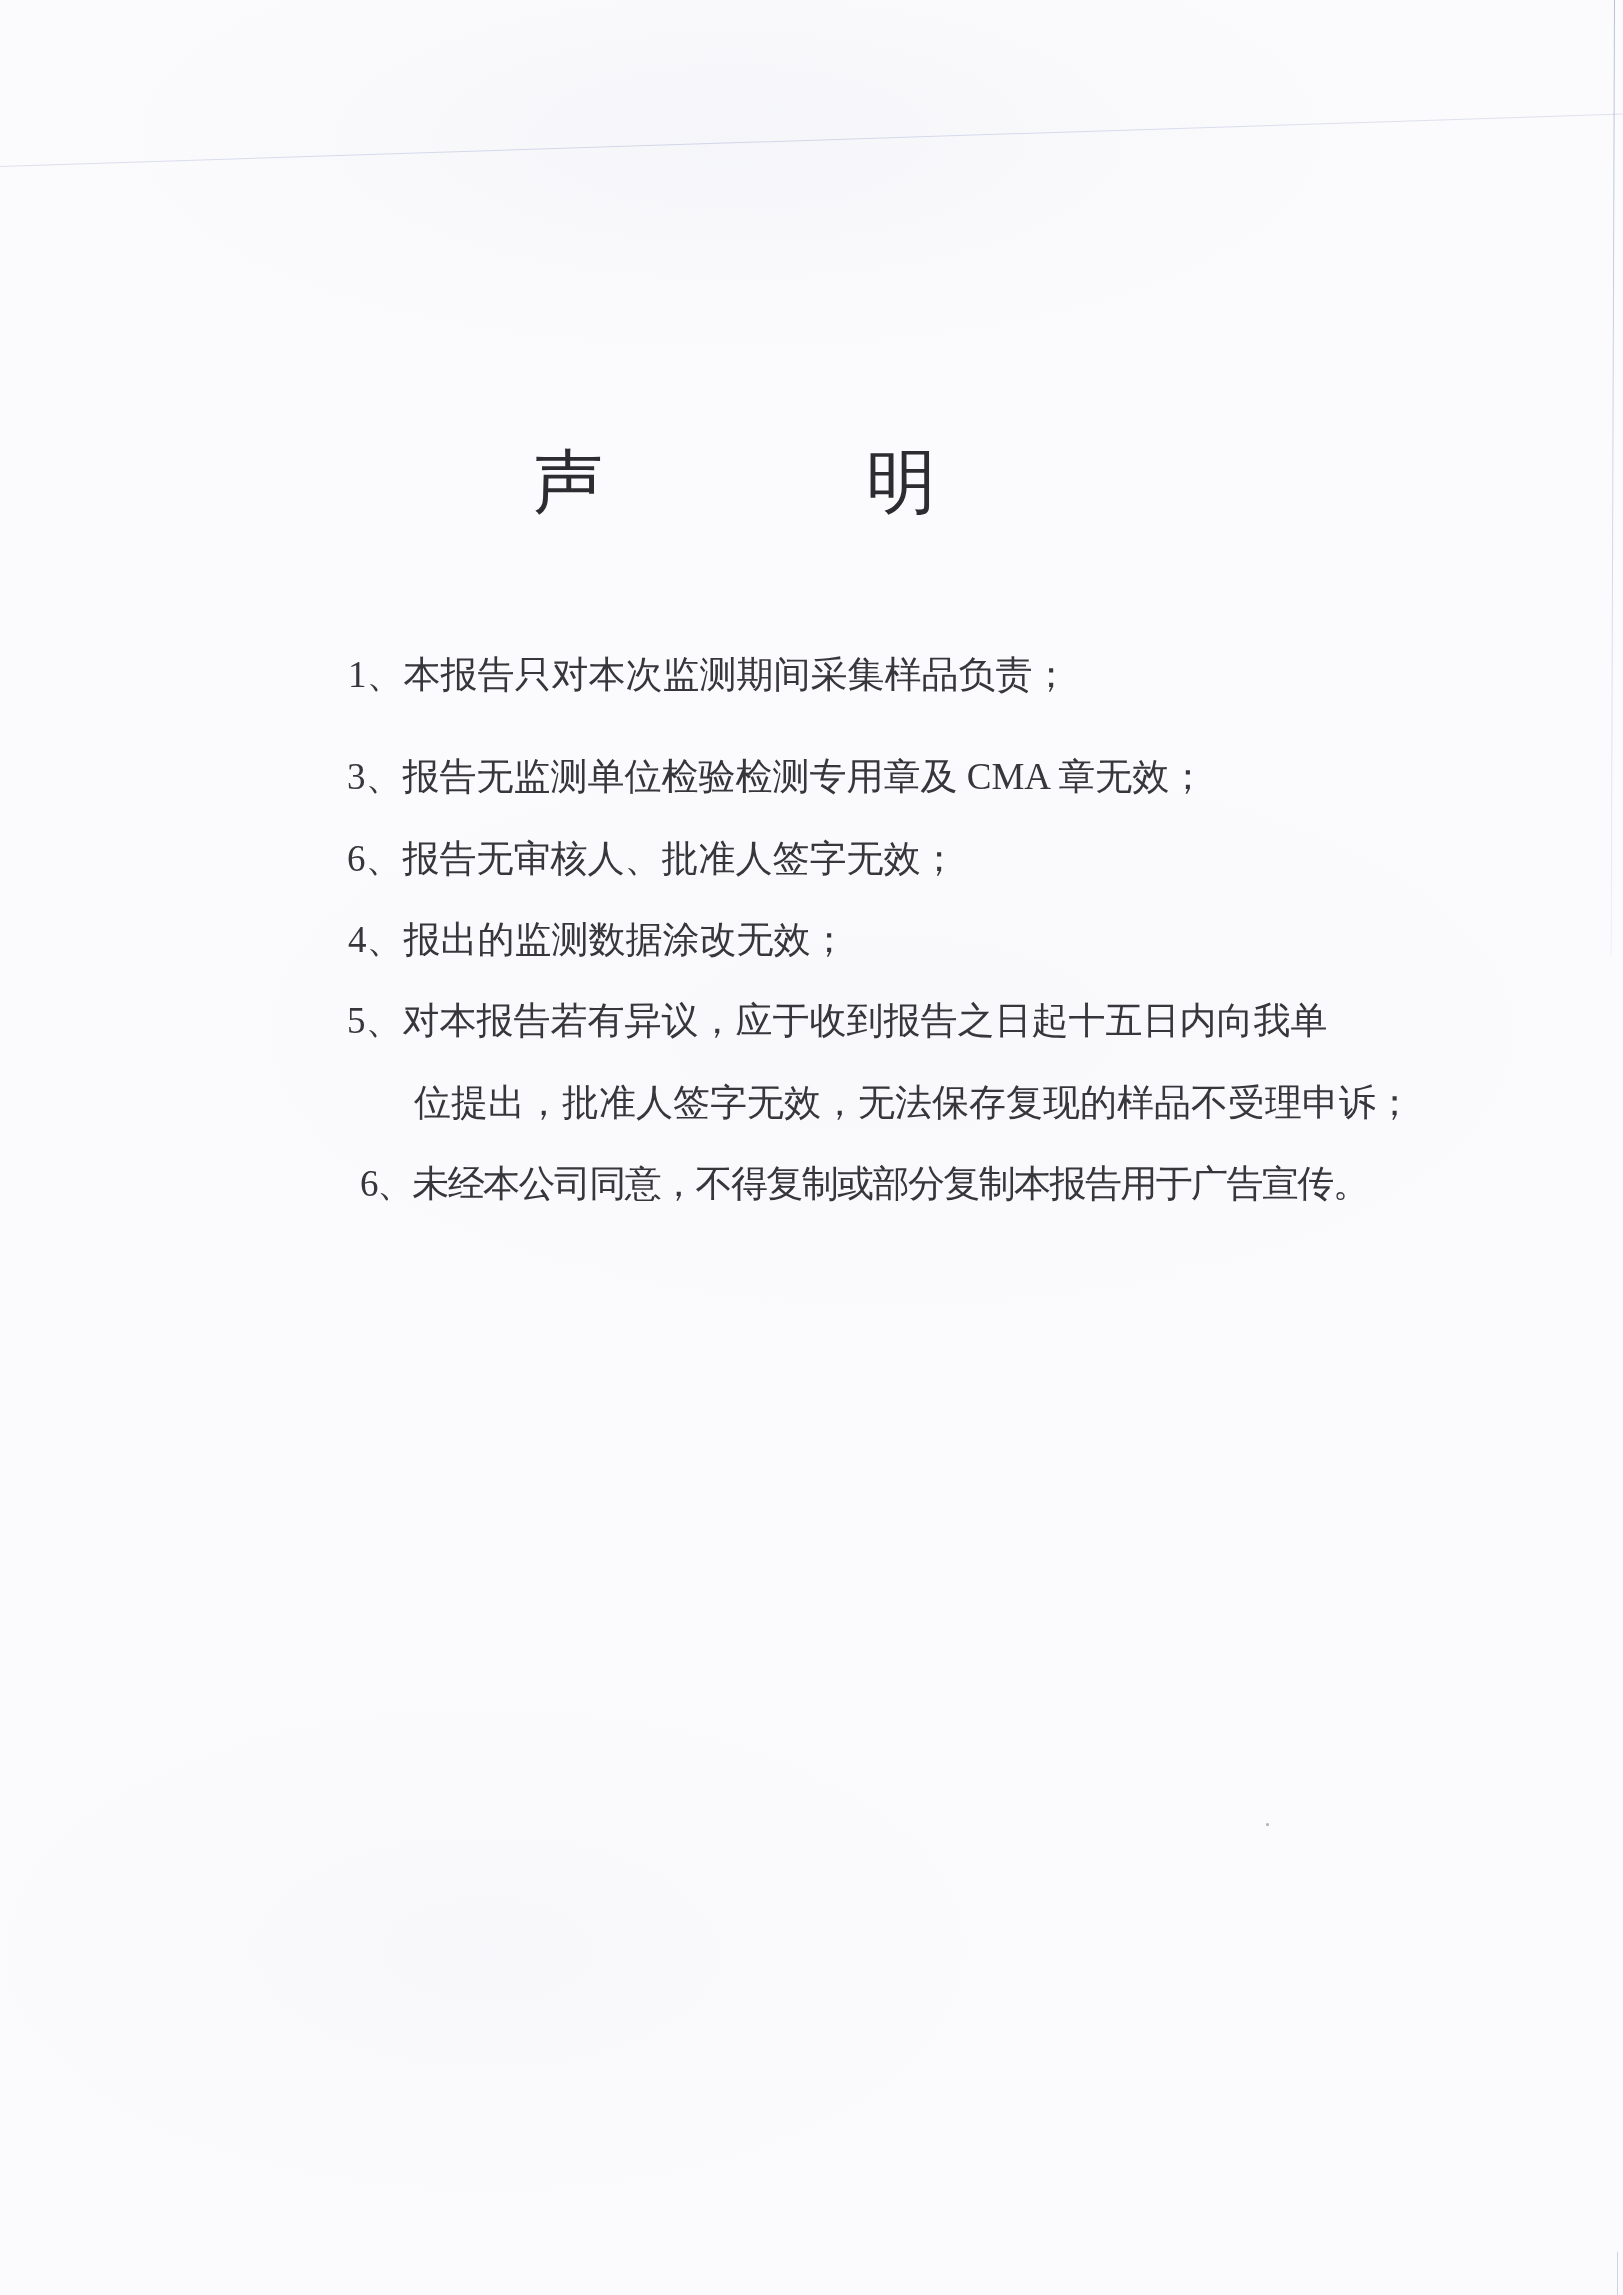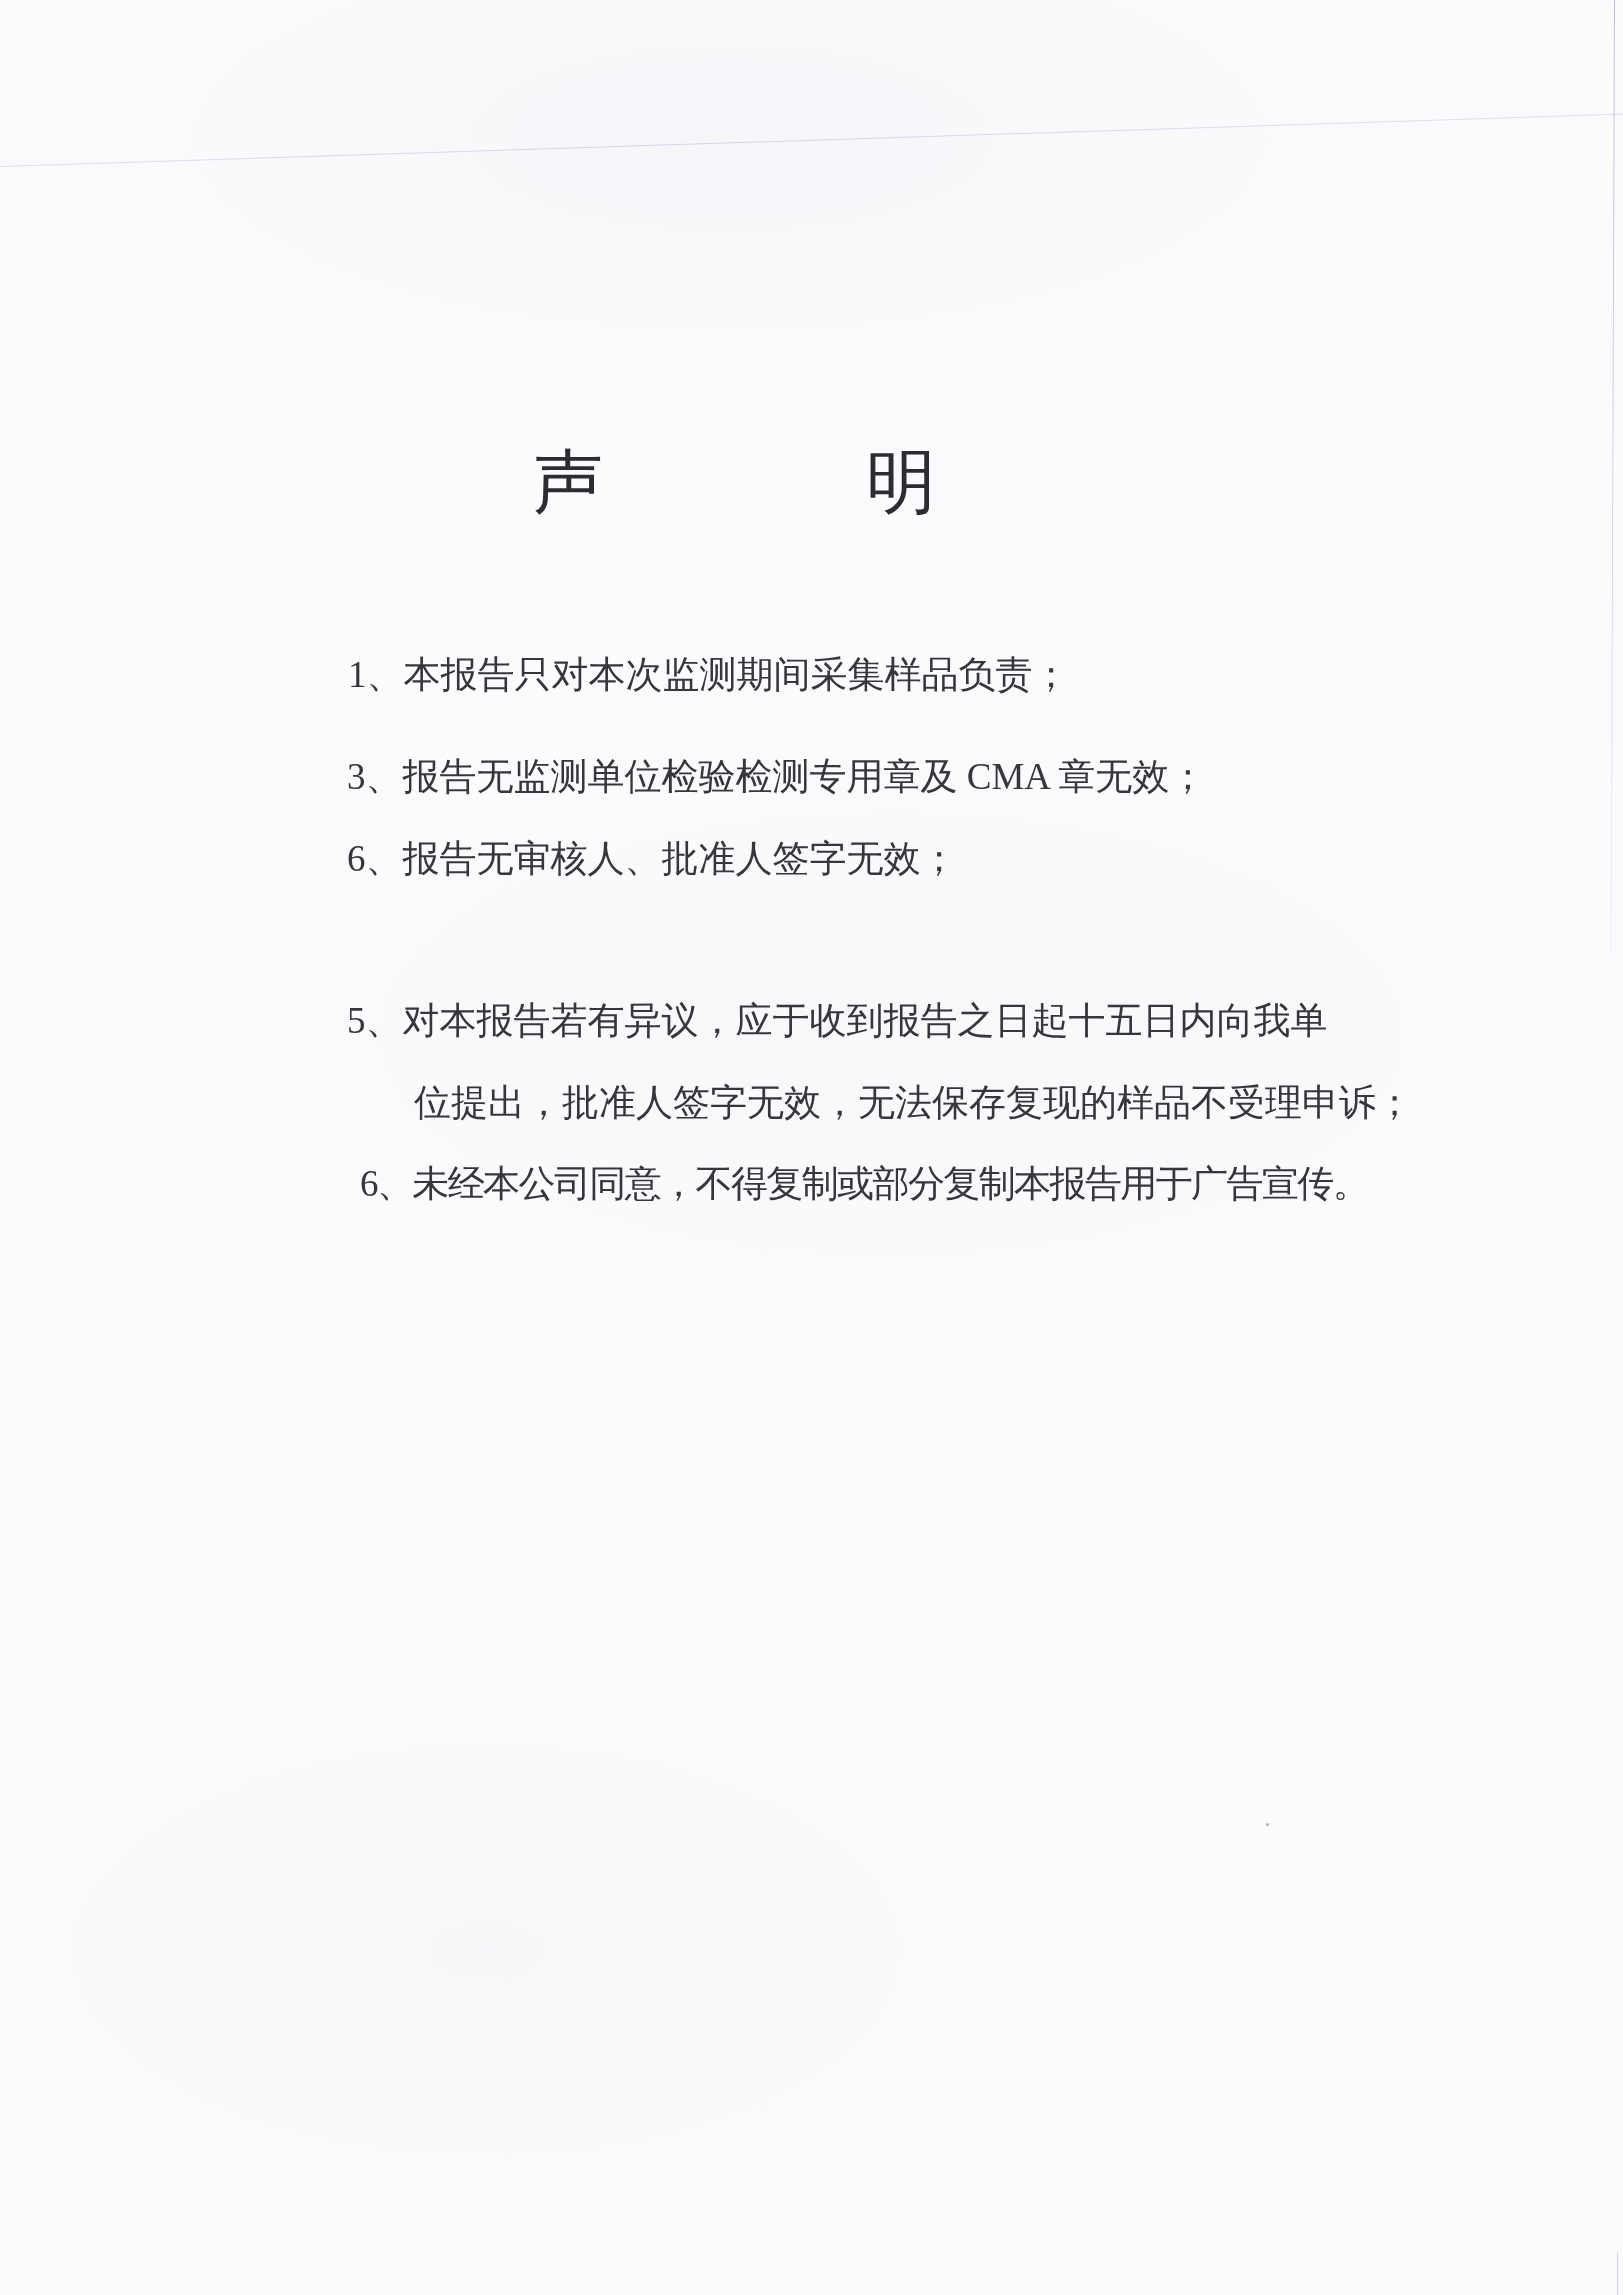--- a/index.html
+++ b/index.html
@@ -122,18 +122,19 @@
   <div class="artifact-speck"></div>
 
   <div class="title-row">
     <span class="title-char c1">声</span>
     <span class="title-char c2">明</span>
   </div>
 
   <div class="stmt-line l1">1、本报告只对本次监测期间采集样品负责；</div>
   <div class="stmt-line l2">3、报告无监测单位检验检测专用章及 CMA 章无效；</div>
   <div class="stmt-line l3">6、报告无审核人、批准人签字无效；</div>
+  <div class="stmt-line l4">4、报出的监测数据涂改无效；</div>
   <div class="stmt-line l5">5、对本报告若有异议，应于收到报告之日起十五日内向我单</div>
   <div class="stmt-line l6">位提出，批准人签字无效，无法保存复现的样品不受理申诉；</div>
   <div class="stmt-line l7">6、未经本公司同意，不得复制或部分复制本报告用于广告宣传。</div>
 
 </div>
 
 
 </body></html>

